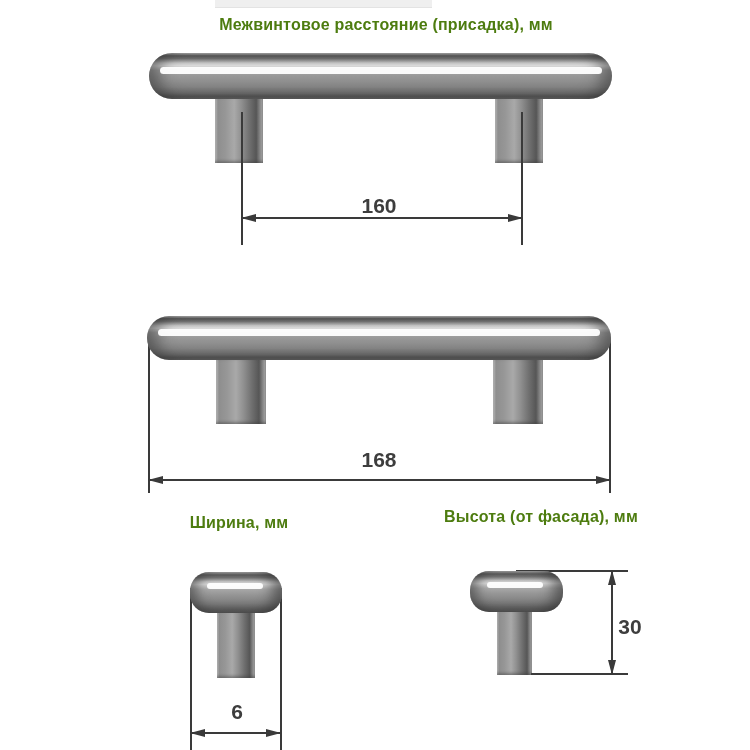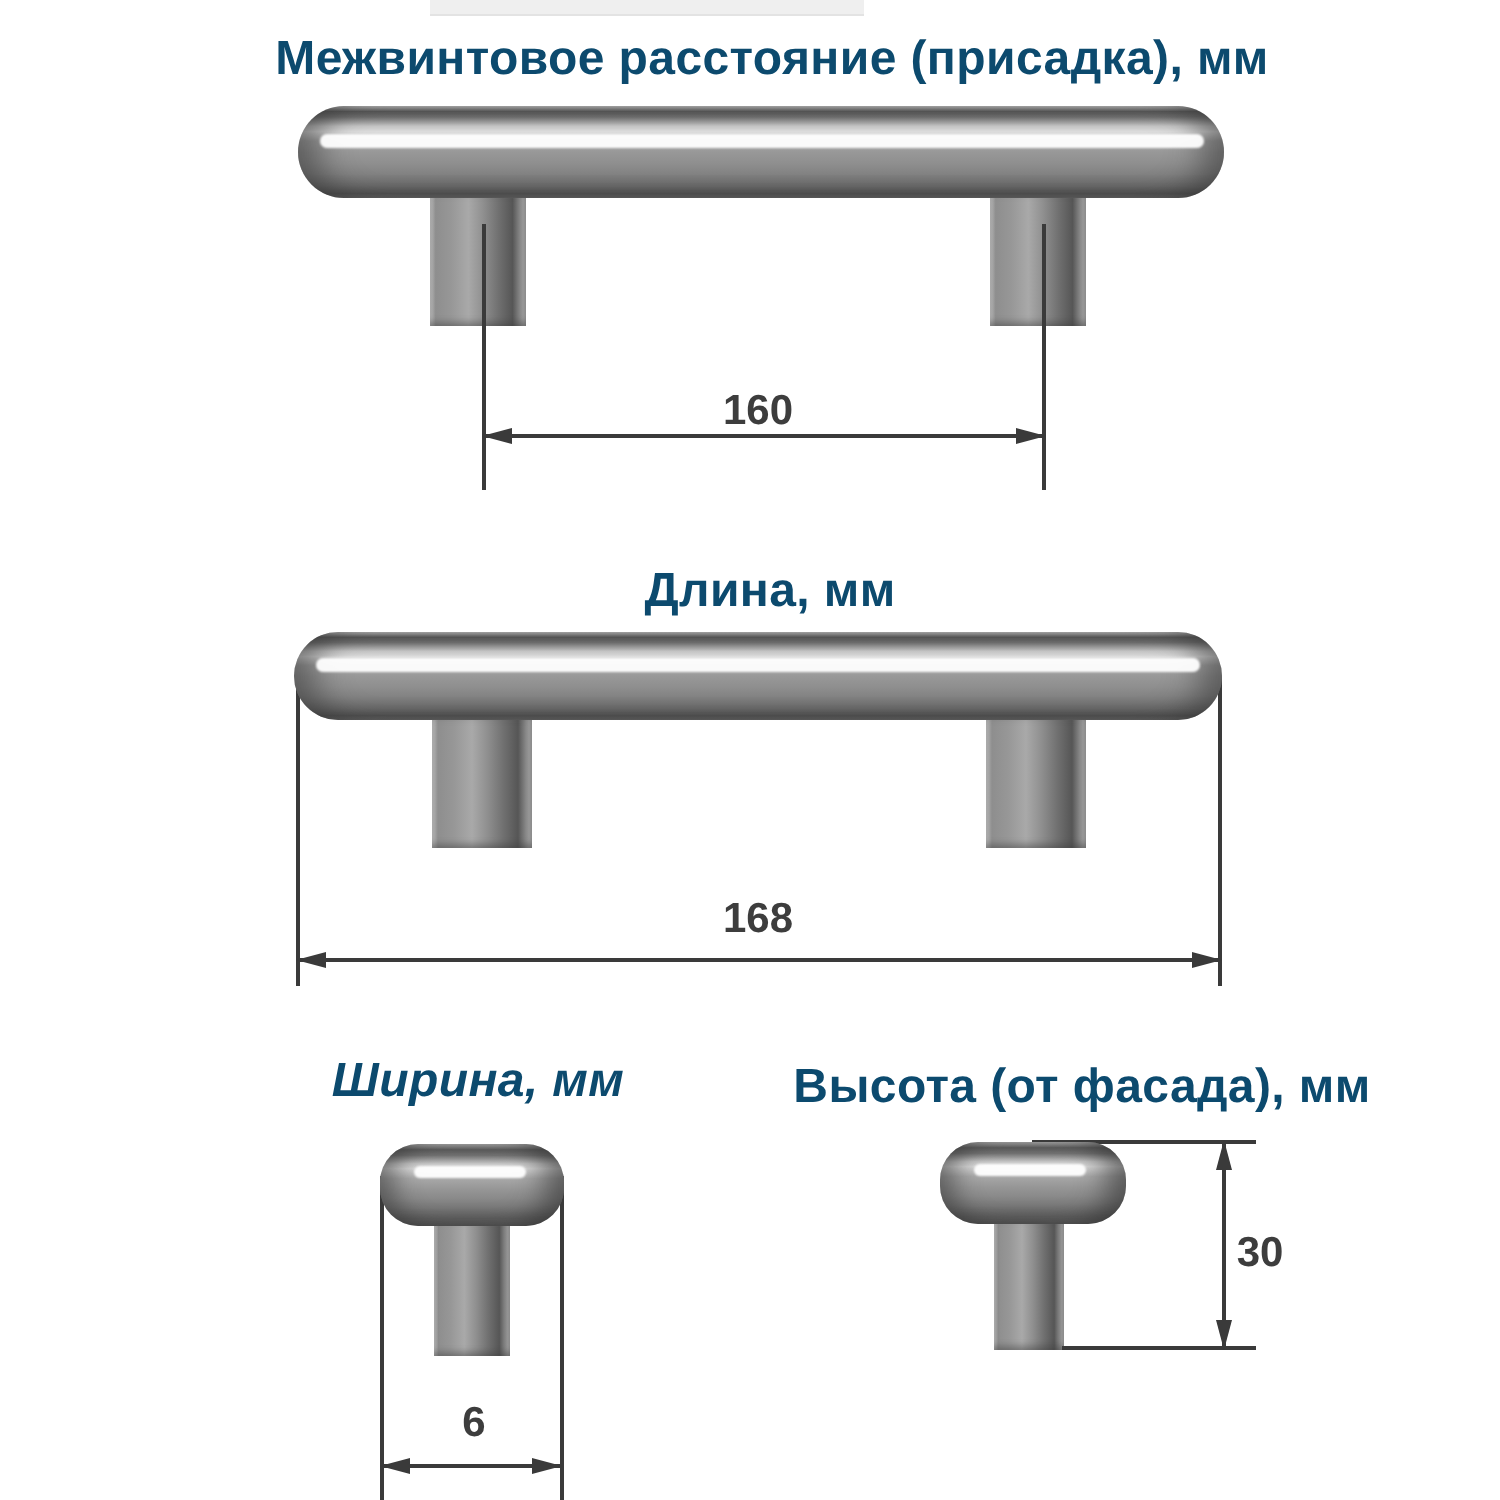--- a/index.html
+++ b/index.html
@@ -3,21 +3,21 @@
 <meta charset="utf-8">
 <style>
   html,body{margin:0;padding:0;background:#fff;}
   #canvas{
     position:relative;width:750px;height:750px;background:#ffffff;overflow:hidden;
     font-family:"Liberation Sans",sans-serif;color:#3d3d3d;
   }
   .abs{position:absolute;}
   
   .sec-title{
-    font-size:24px;font-weight:bold;white-space:nowrap;color:#0c4a6e;
+    font-size:16px;font-weight:bold;white-space:nowrap;color:#4d7c0f;
     transform:translateX(-50%);letter-spacing:0.2px;
   }
   .dim-label{
     font-size:21px;font-weight:bold;color:#3d3d3d;transform:translateX(-50%);
     white-space:nowrap;
   }
   
   .bar{
     background:linear-gradient(180deg,
       #b5b5b5 0%,#585858 6%,#6f6f6f 12%,#c6c6c6 22%,#dcdcdc 28%,
@@ -75,50 +75,49 @@
   <div class="abs highlight" style="left:160px;top:67px;width:442px;height:7px;"></div>
 
   <div class="abs ext-v" style="left:241px;top:112px;height:133px;"></div>
   <div class="abs ext-v" style="left:521px;top:112px;height:133px;"></div>
   <div class="abs dim-h" style="left:242px;top:217px;width:280px;">
     <div class="ah ah-left"></div>
     <div class="ah ah-right"></div>
   </div>
   <div class="abs dim-label" style="left:379px;top:194px;">160</div>
 
-  <div class="abs sec-title" style="left:385px;top:282px;">Длина, мм</div>
 
   <div class="abs leg" style="left:216px;top:356px;width:50px;height:68px;"></div>
   <div class="abs leg" style="left:493px;top:356px;width:50px;height:68px;"></div>
   <div class="abs bar" style="left:147px;top:316px;width:464px;height:44px;border-radius:22px;"></div>
   <div class="abs highlight" style="left:158px;top:329px;width:442px;height:7px;"></div>
 
   <div class="abs ext-v" style="left:148px;top:338px;height:155px;"></div>
   <div class="abs ext-v" style="left:609px;top:338px;height:155px;"></div>
   <div class="abs dim-h" style="left:149px;top:479px;width:461px;">
     <div class="ah ah-left"></div>
     <div class="ah ah-right"></div>
   </div>
   <div class="abs dim-label" style="left:379px;top:448px;">168</div>
 
-  <div class="abs sec-title" style="left:239px;top:527px;font-style:italic;">Ширина, мм</div>
+  <div class="abs sec-title" style="left:239px;top:514px;">Ширина, мм</div>
 
   <div class="abs leg" style="left:217px;top:608px;width:38px;height:70px;"></div>
   <div class="abs cap" style="left:190px;top:572px;width:92px;height:41px;"></div>
   <div class="abs highlight" style="left:207px;top:583px;width:56px;height:6px;"></div>
 
   <div class="abs ext-v" style="left:190px;top:588px;height:162px;"></div>
   <div class="abs ext-v" style="left:280px;top:588px;height:162px;"></div>
   <div class="abs dim-h" style="left:191px;top:732px;width:89px;">
     <div class="ah ah-left"></div>
     <div class="ah ah-right"></div>
   </div>
   <div class="abs dim-label" style="left:237px;top:700px;">6</div>
 
-  <div class="abs sec-title" style="left:541px;top:530px;text-align:center;">Высота (от фасада), мм</div>
+  <div class="abs sec-title" style="left:541px;top:508px;text-align:center;">Высота (от фасада), мм</div>
 
   <div class="abs leg" style="left:497px;top:607px;width:35px;height:68px;"></div>
   <div class="abs cap" style="left:470px;top:571px;width:93px;height:41px;"></div>
   <div class="abs highlight" style="left:487px;top:582px;width:56px;height:6px;"></div>
 
   <div class="abs ext-h" style="left:516px;top:570px;width:112px;"></div>
   <div class="abs ext-h" style="left:531px;top:673px;width:97px;"></div>
   <div class="abs dim-v" style="left:611px;top:571px;height:103px;">
     <div class="ah ah-up"></div>
     <div class="ah ah-down"></div>

